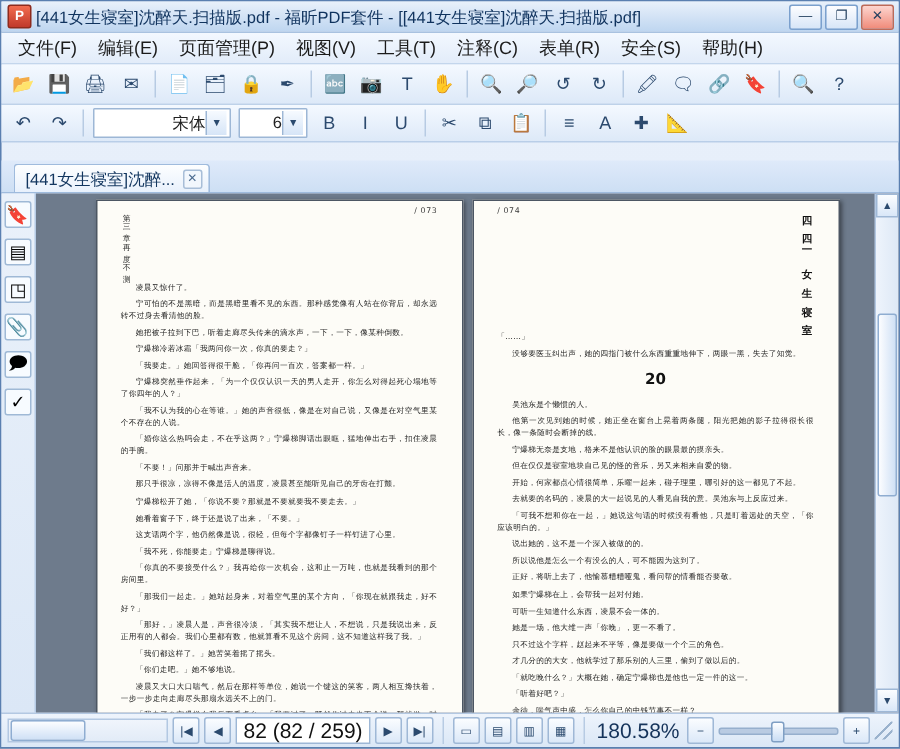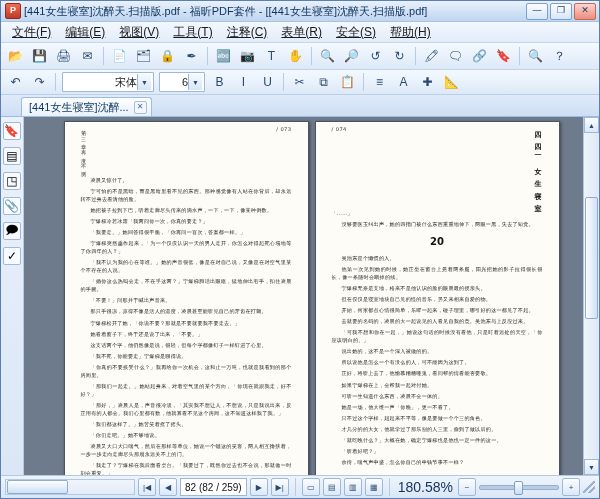--- a/index.html
+++ b/index.html
@@ -48,21 +48,21 @@
   }
   .winbtn.close{background:linear-gradient(#fdd5cf,#f08b7a);border-color:#bd6a58;}
   
   .menubar{
     height:20px;flex:0 0 20px;
     background:linear-gradient(#f3f8ff,#e2ecf9);
     border-bottom:1px solid #c3d6ec;
     display:flex;align-items:center;padding-left:4px;
   }
   .menubar .mi{
-    padding:2px 7px;font-size:12px;color:#1b1b1b;white-space:nowrap;text-decoration:underline;
+    padding:2px 7px;font-size:12px;color:#1b1b1b;white-space:nowrap;
   }
   
   .toolbar{
     flex:0 0 26px;height:26px;
     background:linear-gradient(#f4f9ff,#dde9f8);
     border-bottom:1px solid #bed2e9;
     display:flex;align-items:center;padding-left:3px;gap:1px;
   }
   .tb2{flex:0 0 24px;height:24px;border-bottom:1px solid #b9cee8;}
   .tbtn{
@@ -80,21 +80,21 @@
   .tcombo .arr{
     width:13px;height:16px;background:linear-gradient(#f6faff,#d6e5f7);
     border-left:1px solid #9db7d6;display:flex;align-items:center;justify-content:center;
     font-size:7px;color:#2b4a6e;
   }
   
   .tabstrip{
     flex:0 0 21px;height:21px;
     background:linear-gradient(#dfeafa,#cddff4);
     border-bottom:1px solid #9fbbdd;
-    display:flex;align-items:flex-end;padding-left:20px;
+    display:flex;align-items:flex-end;padding-left:8px;margin-top:12px;
   }
   .doctab{
     height:18px;display:flex;align-items:center;gap:5px;
     padding:0 4px 0 7px;font-size:11px;color:#12365f;
     background:linear-gradient(#fdfeff,#e8f1fc);
     border:1px solid #9fbbdd;border-bottom:none;
     border-radius:3px 3px 0 0;
   }
   .doctab .x{
     width:11px;height:11px;border:1px solid #a8bed8;border-radius:2px;
@@ -170,21 +170,21 @@
     display:flex;align-items:center;gap:3px;padding:0 4px;
   }
   .hscroll{
     flex:1 1 auto;height:14px;display:flex;align-items:center;
     background:linear-gradient(#f0f5fc,#e2ebf7);
     border:1px solid #b3c8e2;min-width:40px;position:relative;
   }
   .hthumb{height:12px;width:46%;margin-left:1px;border:1px solid #8fadd1;
     background:linear-gradient(#fcfdff,#cfe0f5);border-radius:2px;}
   .pgbox{
-    height:16px;border:1px solid #9db7d6;background:#fff;font-size:10px;
+    height:16px;border:1px solid #9db7d6;background:#fff;font-size:14px;
     display:flex;align-items:center;padding:0 4px;color:#111;white-space:nowrap;
   }
   .navbtn{
     width:16px;height:16px;border:1px solid #9fb8d6;border-radius:2px;
     background:linear-gradient(#fbfdff,#dbe8f8);
     display:flex;align-items:center;justify-content:center;font-size:8px;color:#2b4a6e;
   }
   .zoomtxt{font-size:14px;color:#15335a;white-space:nowrap;padding:0 2px;}
   .zslider{
     width:80px;height:12px;position:relative;display:flex;align-items:center;
@@ -212,20 +212,21 @@
     <div class="winbtns">
       <div class="winbtn">—</div>
       <div class="winbtn">❐</div>
       <div class="winbtn close">✕</div>
     </div>
   </div>
 
   <div class="menubar">
     <div class="mi">文件(F)</div>
     <div class="mi">编辑(E)</div>
+    <div class="mi">页面管理(P)</div>
     <div class="mi">视图(V)</div>
     <div class="mi">工具(T)</div>
     <div class="mi">注释(C)</div>
     <div class="mi">表单(R)</div>
     <div class="mi">安全(S)</div>
     <div class="mi">帮助(H)</div>
   </div>
 
   <div class="toolbar">
     <div class="tbtn">📂</div>

